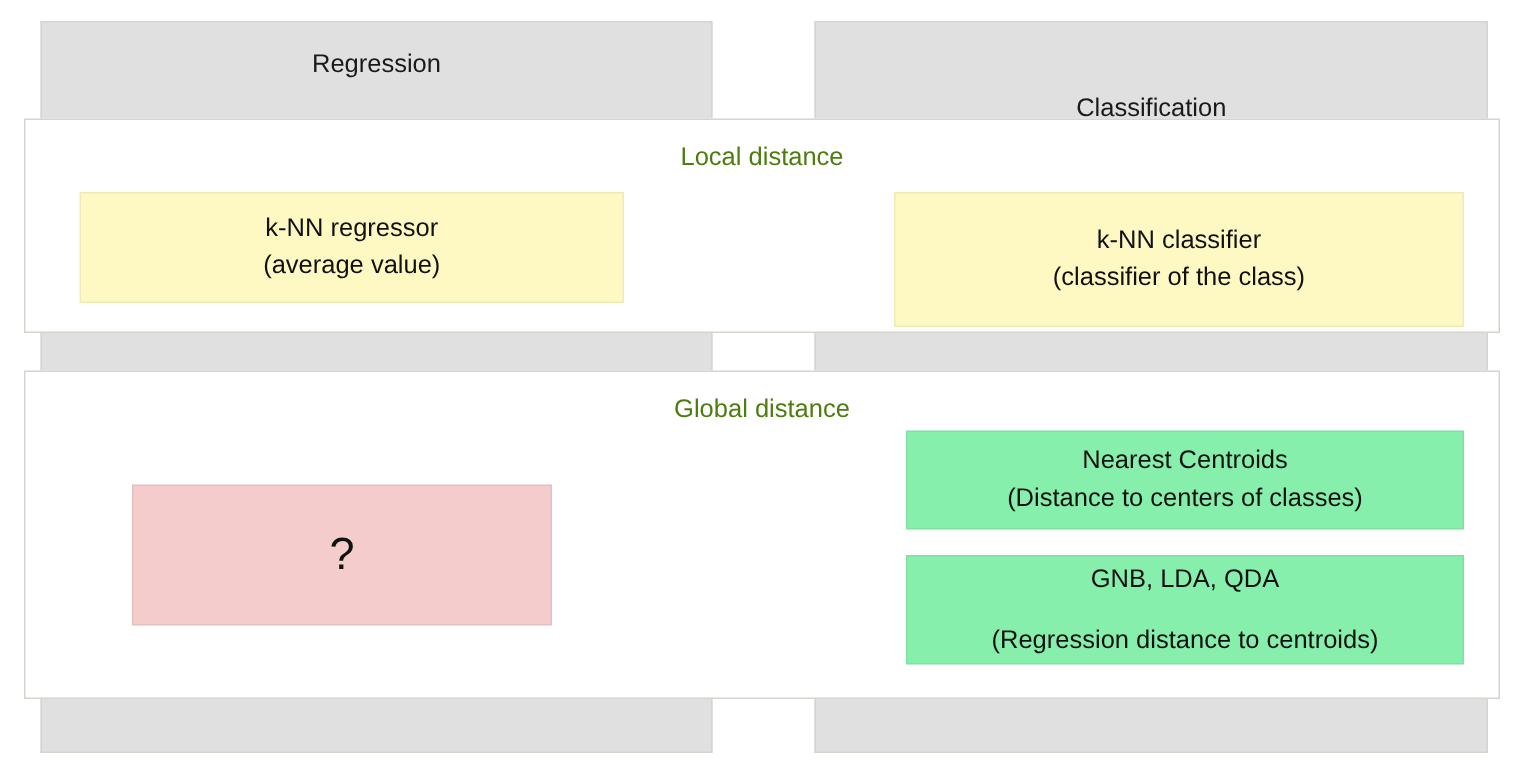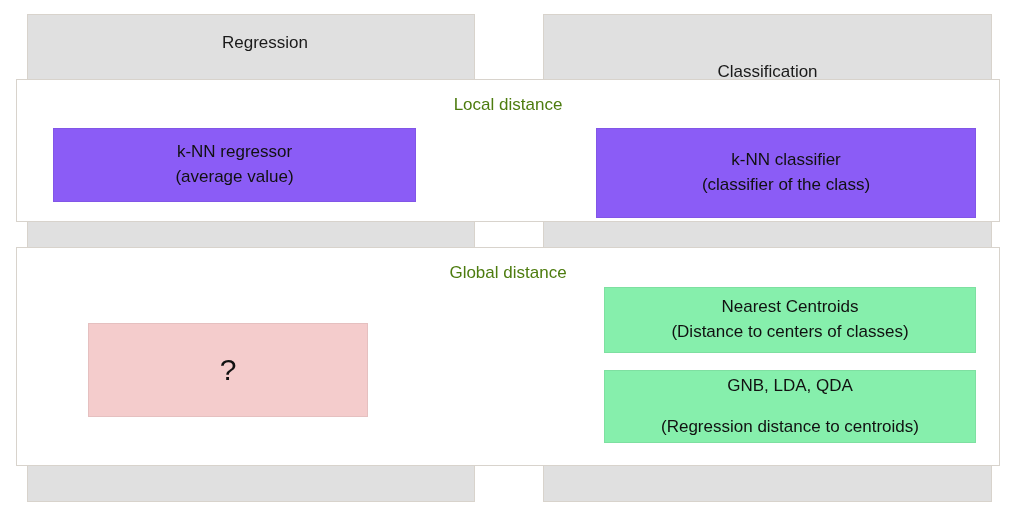--- a/index.html
+++ b/index.html
@@ -60,41 +60,41 @@
     display: flex;
     flex-direction: column;
     align-items: center;
     justify-content: center;
     text-align: center;
     font-size: 17px;
     color: #111111;
     line-height: 1.45;
     border: 1px solid rgba(0,0,0,0.06);
   }
-  .box-yellow { background: #8b5cf6; }
+  .box-yellow { background: #fef9c3; }
   .box-blue   { background: #86efac; }
   .box-pink   { background: #f4cccc; }
   .box .line2 { display: block; }
   .qmark {
     font-size: 30px;
     font-weight: 400;
     color: #111111;
     line-height: 1;
   }
 </style>
 </head>
 <body>
 
 <div id="canvas">
 
   <div class="col" style="left:27px; top:14px; width:448px; height:488px;"></div>
 
   <div class="col" style="left:543px; top:14px; width:449px; height:488px;"></div>
 
-  <div class="col-header-label" style="left:41px; top:33px; width:448px;text-align:center;">Regression</div>
+  <div class="col-header-label" style="left:27px; top:33px; width:448px;text-align:center;">Regression</div>
 
   <div class="col-header-label" style="left:543px; top:33px; width:449px;margin-top:29px;">Classification</div>
 
   <div class="band" style="left:16px; top:79px; width:984px; height:143px;"></div>
 
   <div class="band-title" style="left:16px; top:95px; width:984px;">Local distance</div>
 
   <div class="box box-yellow" style="left:53px; top:128px; width:363px; height:74px;">
     <span>k-NN regressor</span>
     <span class="line2">(average value)</span>

